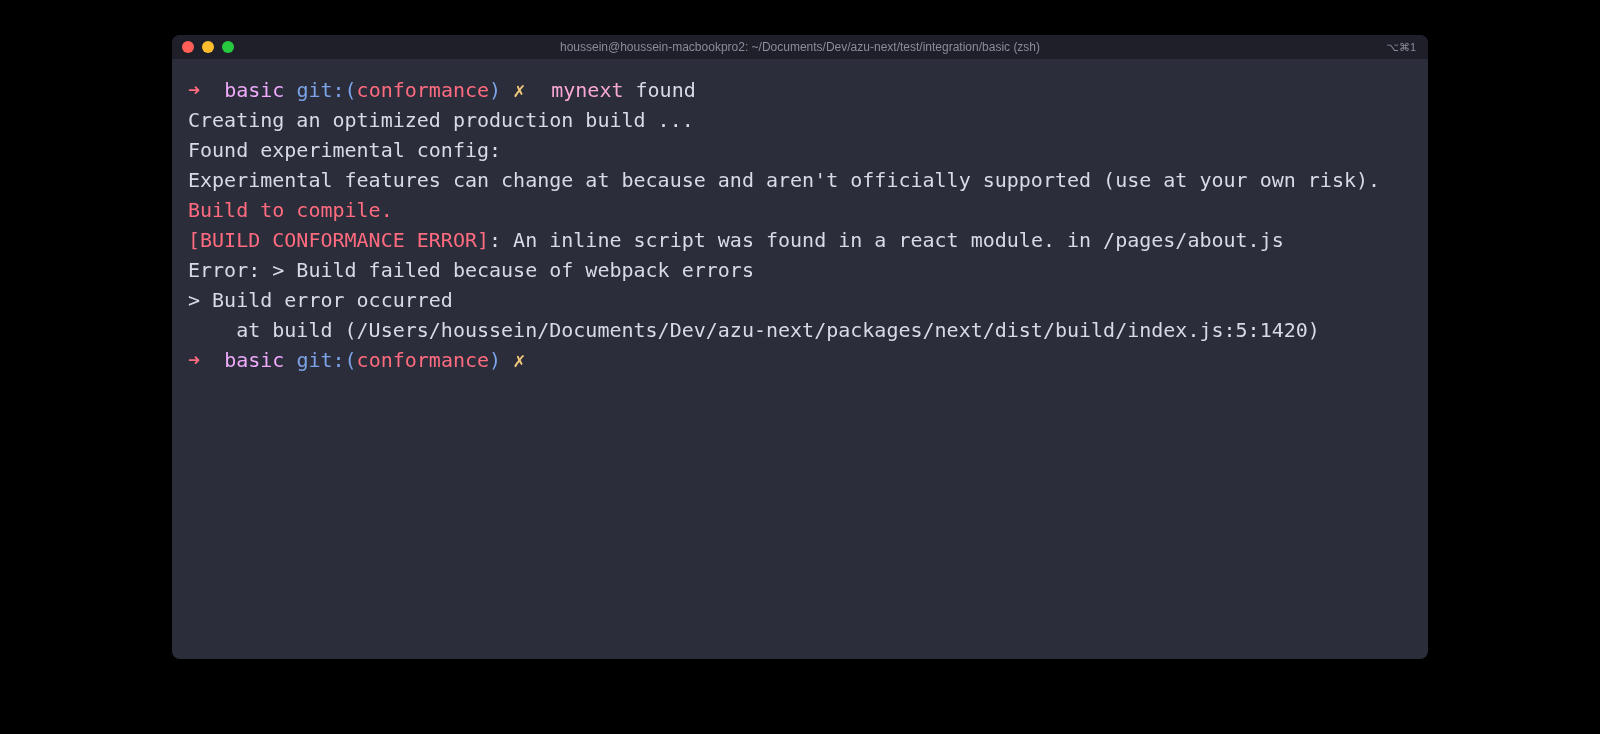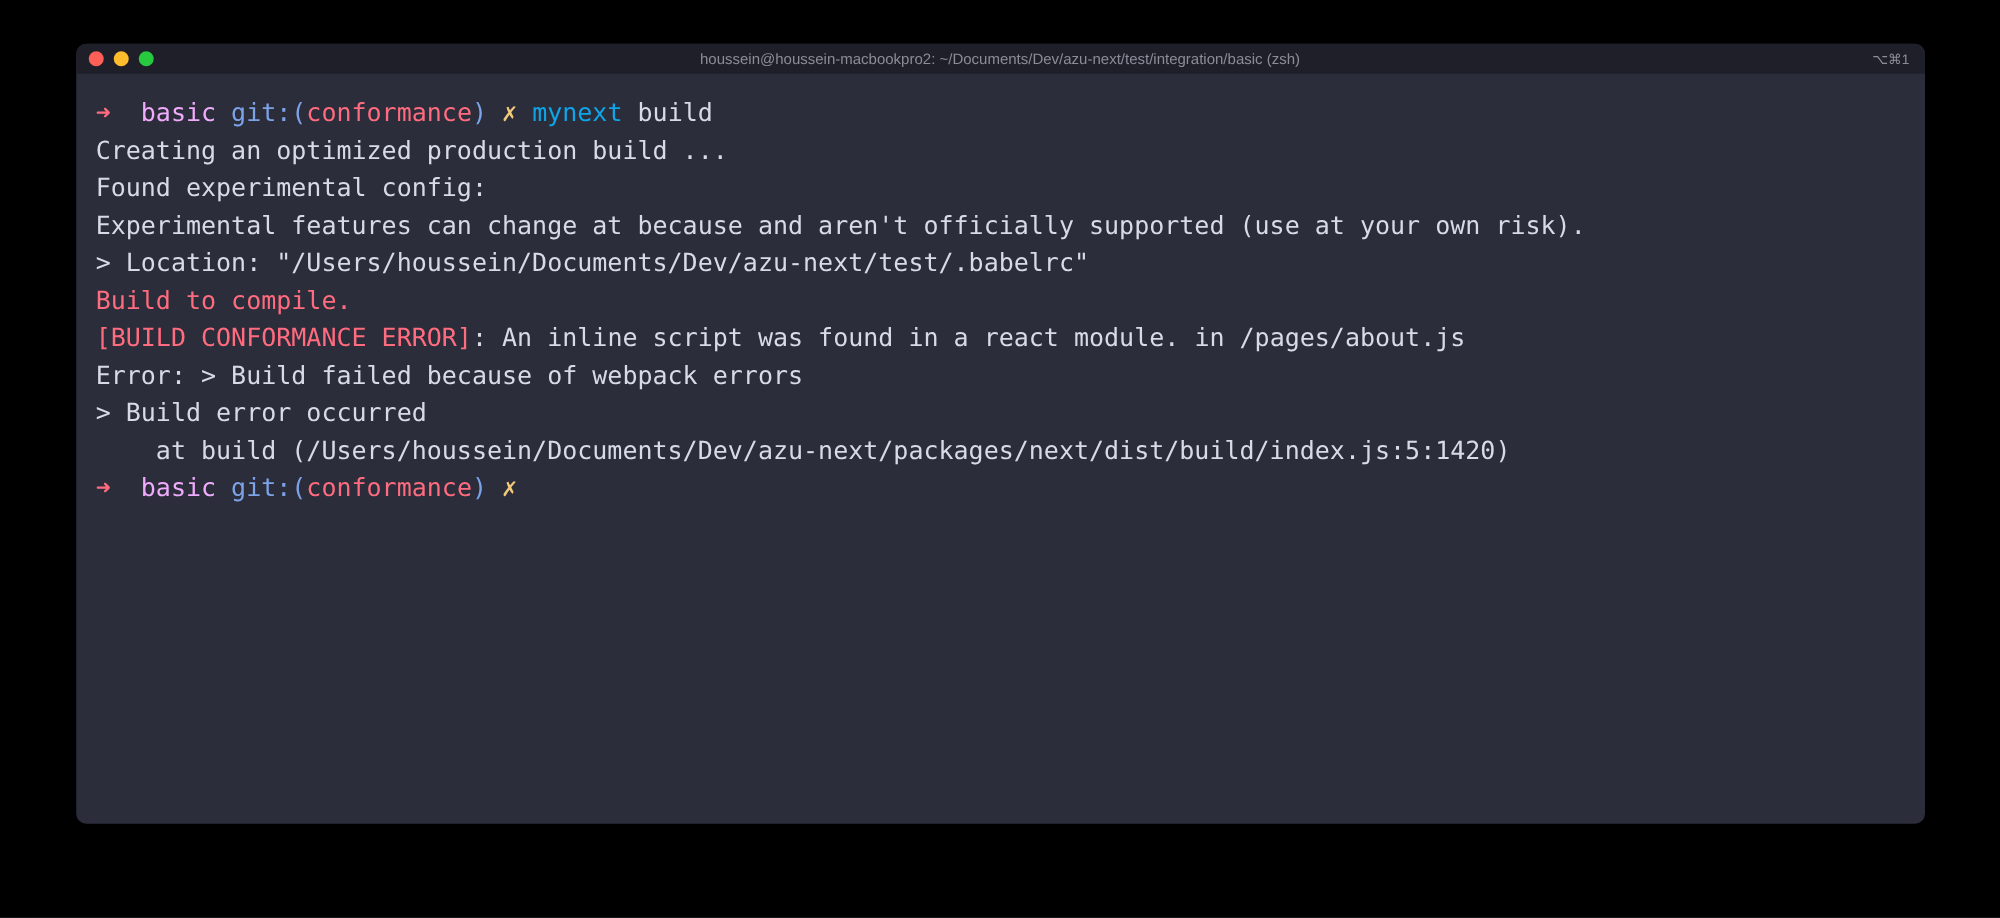--- a/index.html
+++ b/index.html
@@ -10,21 +10,21 @@
     body {
       background: #000;
       width: 1600px;
       height: 734px;
       display: flex;
       align-items: flex-start;
       justify-content: center;
       padding-top: 35px;
     }
     .terminal-window {
-      width: 1479px;
+      width: 1256px;
       background: #2b2d3a;
       border-radius: 8px;
       overflow: hidden;
       box-shadow: 0 20px 60px rgba(0,0,0,0.5);
     }
     .title-bar {
       height: 24px;
       background: #1e1f29;
       display: flex;
       align-items: center;
@@ -80,21 +80,22 @@
     .git-label {
       color: #7ca3e8;
     }
     .branch {
       color: #ff6b7f;
     }
     .x-mark {
       color: #f1c97a;
     }
     .cmd {
-      color: #0ea5e9;
+      color: #f9a8d4;
+      margin-left: 14px;
     }
     .normal {
       color: #d8dae6;
     }
     .error {
       color: #ff6b7f;
     }
   </style>
 </head>
 <body>
@@ -103,28 +104,27 @@
   <div class="title-bar">
     <div class="traffic-lights">
       <div class="traffic-light red"></div>
       <div class="traffic-light yellow"></div>
       <div class="traffic-light green"></div>
     </div>
     <div class="window-title">houssein@houssein-macbookpro2: ~/Documents/Dev/azu-next/test/integration/basic (zsh)</div>
     <div class="title-right">⌥⌘1</div>
   </div>
   <div class="terminal-body">
-    <div class="line"><span class="arrow">➜  </span><span class="dir">basic</span><span class="git-label"> git:(</span><span class="branch">conformance</span><span class="git-label">) </span><span class="x-mark">✗ </span><span class="cmd">mynext</span><span class="normal"> build</span></div>
+    <div class="line"><span class="arrow">➜  </span><span class="dir">basic</span><span class="git-label"> git:(</span><span class="branch">conformance</span><span class="git-label">) </span><span class="x-mark">✗ </span><span class="cmd">mynext</span><span class="normal"> found</span></div>
     <div class="line normal">Creating an optimized production build ...</div>
     <div class="line normal"></div>
     <div class="line normal"></div>
     <div class="line normal">Found experimental config:</div>
     <div class="line normal">Experimental features can change at because and aren't officially supported (use at your own risk).</div>
     <div class="line normal"></div>
-    <div class="line normal">&gt; Location: "/Users/houssein/Documents/Dev/azu-next/test/.babelrc"</div>
     <div class="line error">Build to compile.</div>
     <div class="line normal"></div>
     <div class="line"><span class="error">[BUILD CONFORMANCE ERROR]</span><span class="normal">: An inline script was found in a react module. in /pages/about.js</span></div>
     <div class="line normal"></div>
     <div class="line normal">Error: &gt; Build failed because of webpack errors</div>
     <div class="line normal">&gt; Build error occurred</div>
     <div class="line normal">    at build (/Users/houssein/Documents/Dev/azu-next/packages/next/dist/build/index.js:5:1420)</div>
     <div class="line"><span class="arrow">➜  </span><span class="dir">basic</span><span class="git-label"> git:(</span><span class="branch">conformance</span><span class="git-label">) </span><span class="x-mark">✗</span></div>
   </div>
 </div>

